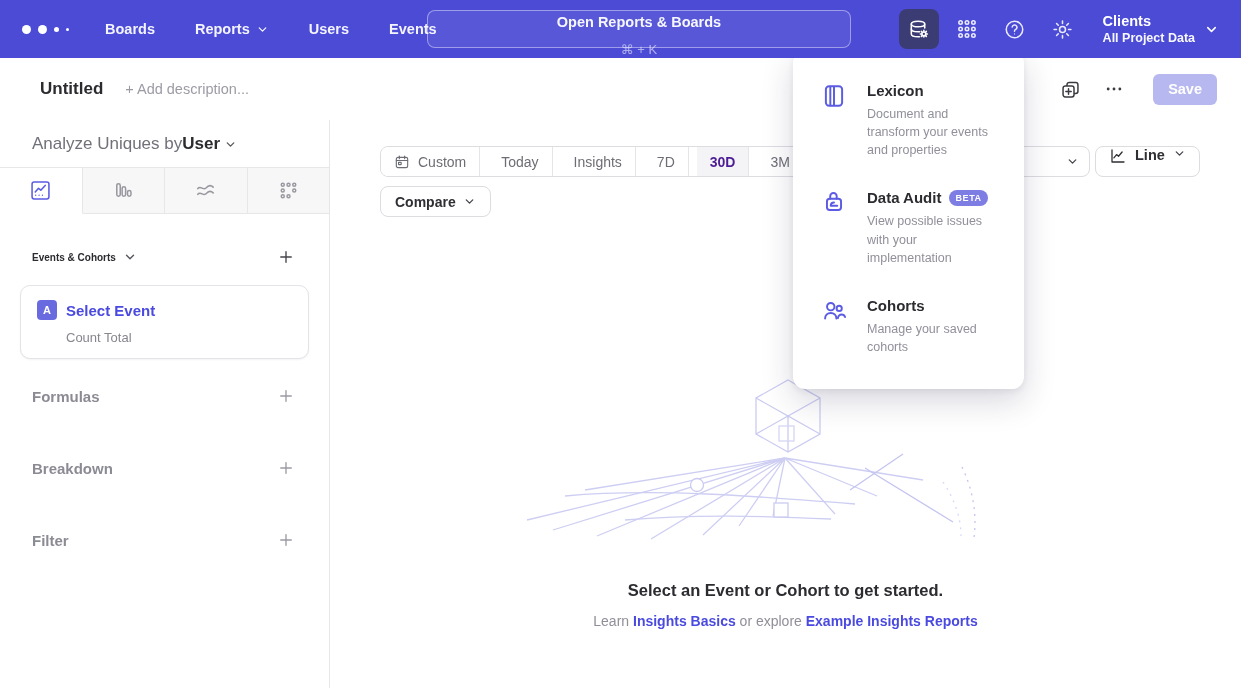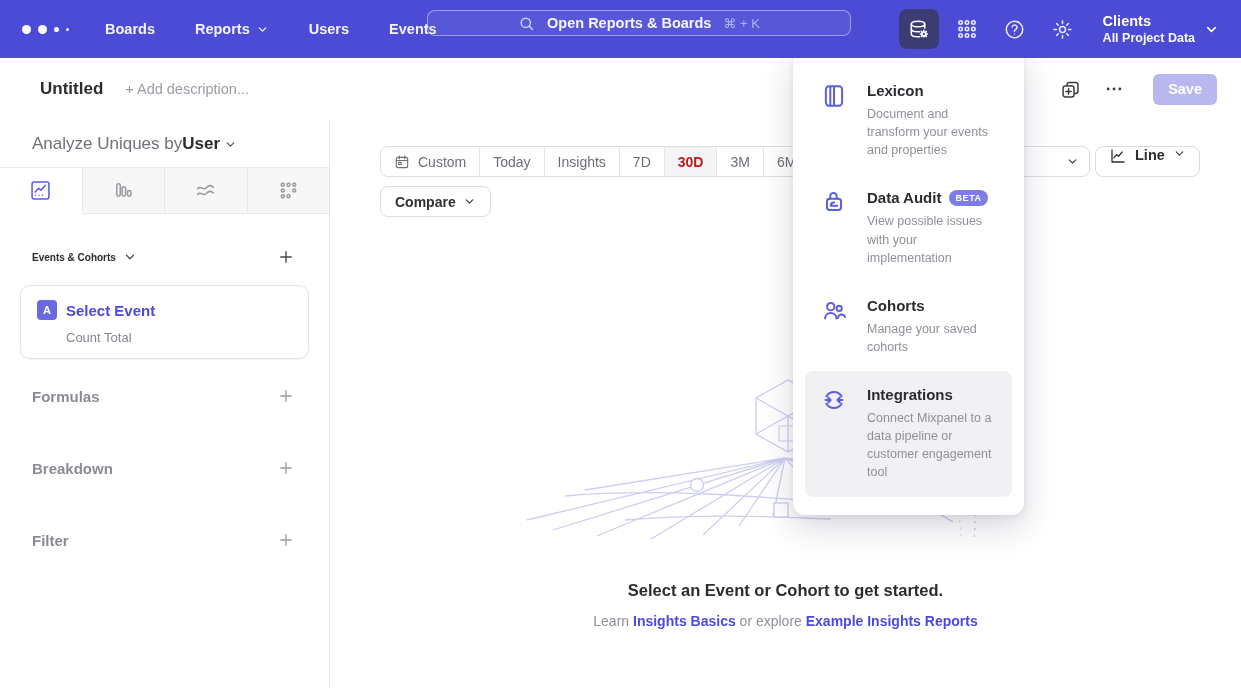--- a/index.html
+++ b/index.html
@@ -8,23 +8,23 @@
   svg { display:block; }
 
   
   .navbar { position:relative; z-index:30; height:58px; background:#4b4bd6;
     display:flex; align-items:center; padding:0 22px; color:#fff; }
   .logo { display:flex; align-items:center; gap:7px; margin-right:36px; cursor:pointer; }
   .logo .dot { background:#fff; border-radius:50%; }
   .nav-links { display:flex; align-items:center; gap:40px; }
   .nav-link { display:flex; align-items:center; gap:6px; font-size:14.5px; font-weight:600;
     color:#f4f4ff; cursor:pointer; white-space:nowrap; }
-  .searchbar { position:absolute; left:427px; top:10px; width:424px; height:26px;
+  .searchbar { position:absolute; left:427px; top:10px; width:424px; height:38px;
     border:1px solid rgba(255,255,255,.42); border-radius:8px; background:rgba(255,255,255,.07);
-    display:flex; align-items:center; justify-content:center; gap:12px; cursor:text; }
+    display:flex; align-items:center; justify-content:center; gap:12px; cursor:text;flex-direction:column; }
   .searchbar .ph { font-size:14.5px; font-weight:600; color:rgba(255,255,255,.95); }
   .searchbar .kbd { font-size:13px; color:rgba(255,255,255,.55); }
   .nav-right { margin-left:auto; display:flex; align-items:center; gap:8px; }
   .icon-btn { width:40px; height:40px; border:none; background:transparent; border-radius:8px;
     display:flex; align-items:center; justify-content:center; color:#eaeafc; cursor:pointer; }
   .icon-btn.active { background:#3c3c74; }
   .account { display:flex; align-items:center; gap:9px; margin-left:12px; cursor:pointer; }
   .account .org { font-size:14.5px; font-weight:700; }
   .account .proj { font-size:12.5px; font-weight:600; margin-top:2px; opacity:.96; }
 
@@ -63,26 +63,26 @@
   .event-label { font-size:15px; font-weight:700; color:#4a4ae0; }
   .event-sub { margin:10px 0 0 29px; font-size:13px; color:#86868f; }
   .builder-row { display:flex; align-items:center; padding:0 30px 0 32px; margin-top:24px;
     font-size:15px; font-weight:600; color:#8b8b94; }
   .builder-row + .builder-row { margin-top:46px; }
   .builder-row .plus-btn { color:#9a9aa2; }
 
   
   .main { position:relative; flex:1; background:#fff; }
   .range-bar { position:absolute; left:50px; top:26px; height:31px; display:flex;
-    border:1px solid #dcdce1; border-radius:8px; background:#fff; overflow:hidden; }
+    border:1px solid #dcdce1; border-radius:8px; background:#fff; overflow:hidden;gap:8px; }
   .range-btn { display:flex; align-items:center; gap:8px; padding:0 13px; font-size:14px;
     color:#6d6d75; border-right:1px solid #e5e5e9; cursor:pointer; background:#fff; border-top:none;
     border-bottom:none; border-left:none; font-family:inherit; white-space:nowrap; }
   .range-btn:last-child { border-right:none; }
-  .range-btn.selected { background:#f4f4f6; color:#b91c1c; font-weight:700; }
+  .range-btn.selected { background:#f4f4f6; color:#4c1d95; font-weight:700; }
   .compare-btn { position:absolute; left:50px; top:66px; height:31px; display:flex;
     align-items:center; gap:7px; padding:0 14px; border:1px solid #dcdce1; border-radius:8px;
     background:#fff; font-size:14px; font-weight:600; color:#2e2e33; cursor:pointer; font-family:inherit; }
   .interval-btn { position:absolute; left:668px; top:26px; width:92px; height:31px;
     border:1px solid #dcdce1; border-radius:8px; background:#fff; display:flex; align-items:center;
     justify-content:flex-end; padding-right:10px; color:#55555c; cursor:pointer; }
   .line-btn { position:absolute; left:765px; top:26px; height:31px; display:flex; align-items:flex-start;
     gap:8px; padding:0 13px; border:1px solid #dcdce1; border-radius:8px; background:#fff;
     font-size:14.5px; font-weight:600; color:#2e2e33; cursor:pointer; font-family:inherit; }
   .illustration { position:absolute; left:195px; top:252px; }
@@ -437,29 +437,13 @@
       </svg>
     </div>
     <div>
       <div class="mi-title-row">
           <span class="mi-title">Cohorts</span>
         </div>
       <div class="mi-desc">Manage your saved cohorts</div>
     </div>
   </div>
 
-  <div class="menu-item hovered">
-    <div class="mi-icon">
-      <svg width="26" height="26" viewBox="0 0 24 24" fill="none" stroke="#5b5be4" stroke-width="1.8" stroke-linecap="round" stroke-linejoin="round">
-        <path d="M5 8.6a8.2 8.2 0 0 1 14 0"></path>
-        <path d="M19 15.4a8.2 8.2 0 0 1-14 0"></path>
-        <path d="M4.2 12h4.2M6.6 9.7L8.9 12l-2.3 2.3"></path>
-        <path d="M19.8 12h-4.2M17.4 9.7L15.1 12l2.3 2.3"></path>
-      </svg>
-    </div>
-    <div>
-      <div class="mi-title-row">
-          <span class="mi-title">Integrations</span>
-        </div>
-      <div class="mi-desc">Connect Mixpanel to a data pipeline or customer engagement tool</div>
-    </div>
-  </div>
 </div>
 
 </body></html>

